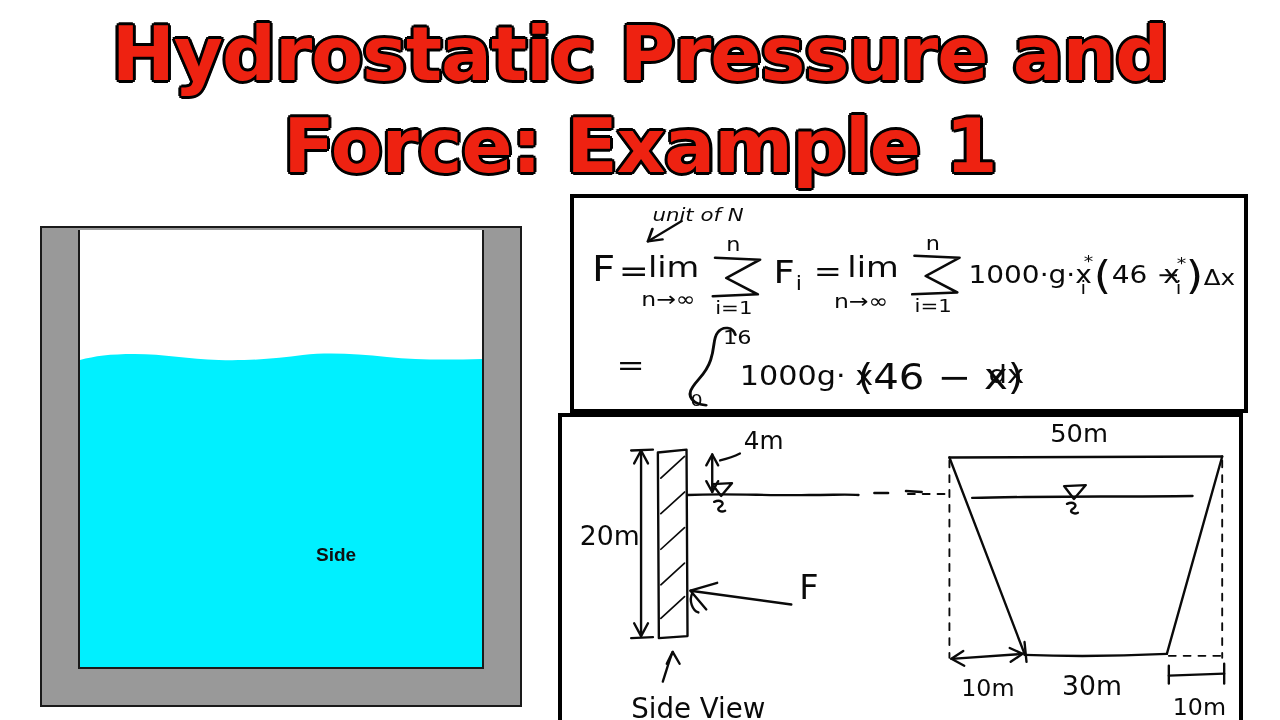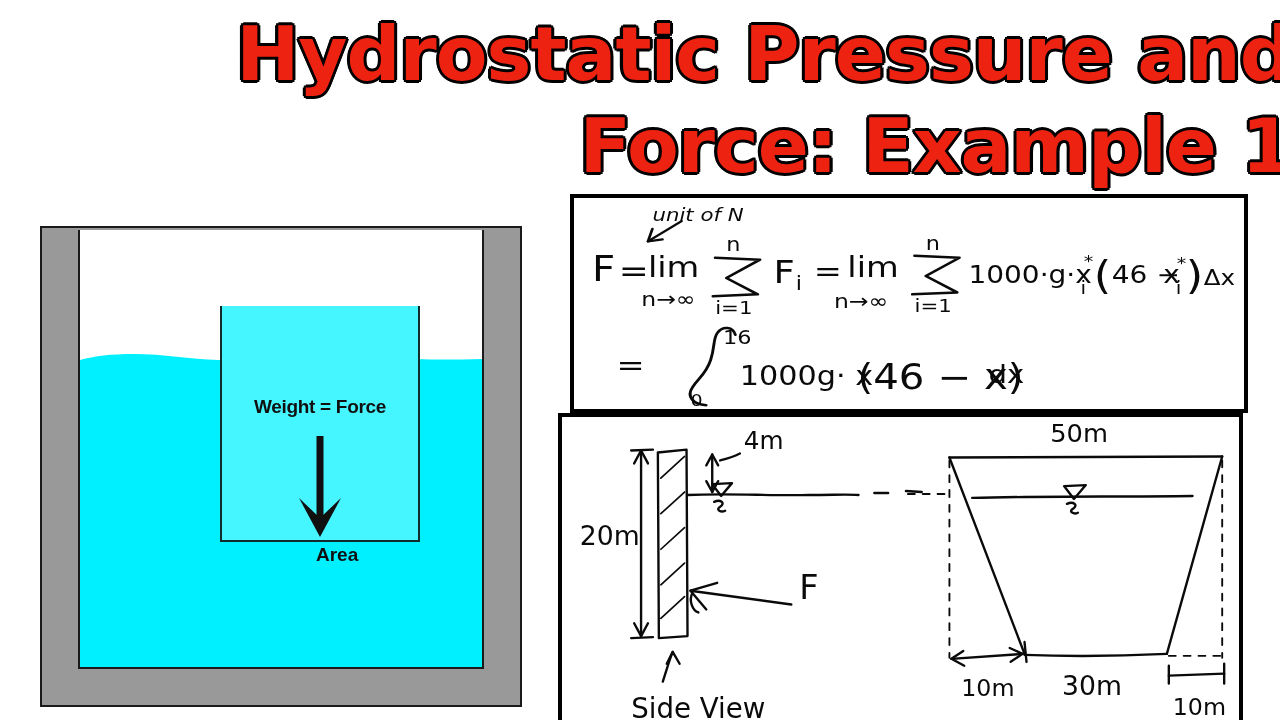--- a/index.html
+++ b/index.html
@@ -9,21 +9,21 @@
     background:#ffffff;
     font-family:"Liberation Sans", sans-serif;
     overflow:hidden;
     position:relative;
   }
   #stage{position:absolute;left:0;top:0;width:1280px;height:720px;}
 
   
   .title-block{
     position:absolute;left:0;top:0;width:1280px;height:190px;
-    text-align:right;
+    text-align:center;
   }
   .title-line{
     font-family:"DejaVu Sans", sans-serif;
     font-weight:bold;
     font-size:74px;
     line-height:92px;
     letter-spacing:-1px;
     color:#ee2211;
     -webkit-text-stroke:3px #000000;
     paint-order:stroke fill;
@@ -117,31 +117,22 @@
   <div class="container-fig">
     <div class="tank-inner">
       <div class="water">
         <div class="water-surface">
           <svg viewBox="0 0 406 14" preserveAspectRatio="none">
             <path d="M0,9 C15,5 30,3 55,3 C85,3 110,8 140,9 C175,10 200,7 225,4 C252,1 280,3 310,6 C340,9 370,9 406,8 L406,14 L0,14 Z" fill="#00f0ff"></path>
           </svg>
         </div>
       </div>
 
-      <div class="column">
-        <div class="column-label">Weight = Force</div>
-        <div class="down-arrow">
-          <svg width="50" height="104" viewBox="0 0 50 104">
-            <line x1="25" y1="0" x2="25" y2="92" stroke="#101010" stroke-width="7"></line>
-            <path d="M4,62 L25,101 L46,62 L25,82 Z" fill="#101010"></path>
-          </svg>
-        </div>
-      </div>
-
-      <div class="area-label">Area</div>
+
+      <div class="area-label">Side</div>
     </div>
   </div>
 
   <div class="panel panel-formula">
     <div class="hw">
       <svg viewBox="0 0 598 219" preserveAspectRatio="none">
         <g stroke="#0a0a0a" stroke-width="2.4" fill="none" stroke-linecap="round" stroke-linejoin="round">
 
           <path d="M66,45 C76,38 86,31 96,24"></path>
           <path d="M66,45 L70,32 M66,45 L79,43"></path>

